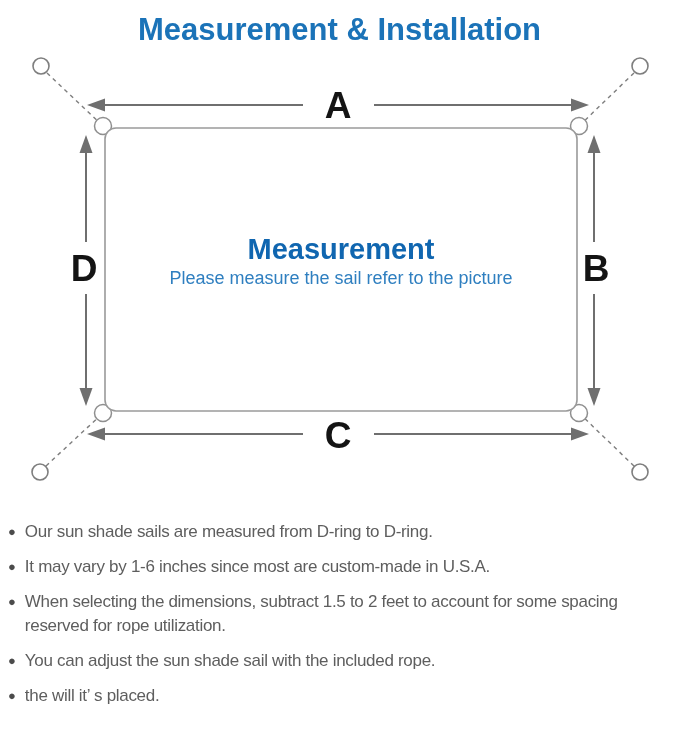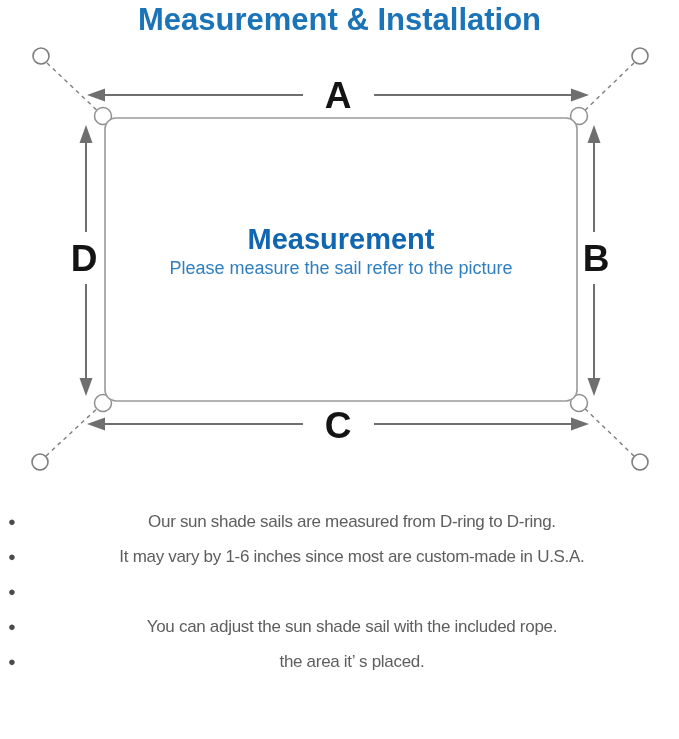--- a/index.html
+++ b/index.html
@@ -6,42 +6,42 @@
   body{
     width:679px;height:739px;overflow:hidden;background:#ffffff;
     font-family:"Liberation Sans", sans-serif;
     position:relative;
   }
   .title{
     text-align:center;
     font-size:31px;
     font-weight:bold;
     color:#1b73b8;
-    padding-top:2px;
+    padding-top:12px;
     letter-spacing:0px;
   }
   svg.diagram{display:block;margin:0;}
   ul.notes{
     list-style:none;
     margin:0;
     padding:22px 0 0 8px;
   }
   ul.notes li{
     display:flex;
     align-items:flex-start;
     margin-bottom:11px;
   }
   .dot{
     flex:0 0 auto;
     font-size:13px;
     line-height:24px;
     color:#4b4b4b;
     margin-right:9px;
   }
-  .lines{flex:1 1 auto;text-align:center;}
+  .lines{flex:1 1 auto;}
   .note-line{
     font-size:17px;
     line-height:24px;
     color:#5e5e5e;
     letter-spacing:-0.3px;
     white-space:nowrap;
   }
   .note-line:empty{display:none;}
 </style>
 </head>
@@ -116,28 +116,30 @@
   <li>
     <span class="dot">●</span>
     <div class="lines">
       <div class="note-line">It may vary by 1-6 inches since most are custom-made in U.S.A.</div>
 
     </div>
   </li>
   <li>
     <span class="dot">●</span>
     <div class="lines">
+      <div class="note-line">When selecting the dimensions, subtract 1.5 to 2 feet to account for some spacing</div>
+      <div class="note-line">reserved for rope utilization.</div>
     </div>
   </li>
   <li>
     <span class="dot">●</span>
     <div class="lines">
       <div class="note-line">You can adjust the sun shade sail with the included rope.</div>
 
     </div>
   </li>
   <li>
     <span class="dot">●</span>
     <div class="lines">
-      <div class="note-line">the area it’ s placed.</div>
+      <div class="note-line">the will it’ s placed.</div>
     </div>
   </li>
 </ul>
 
 </body></html>

